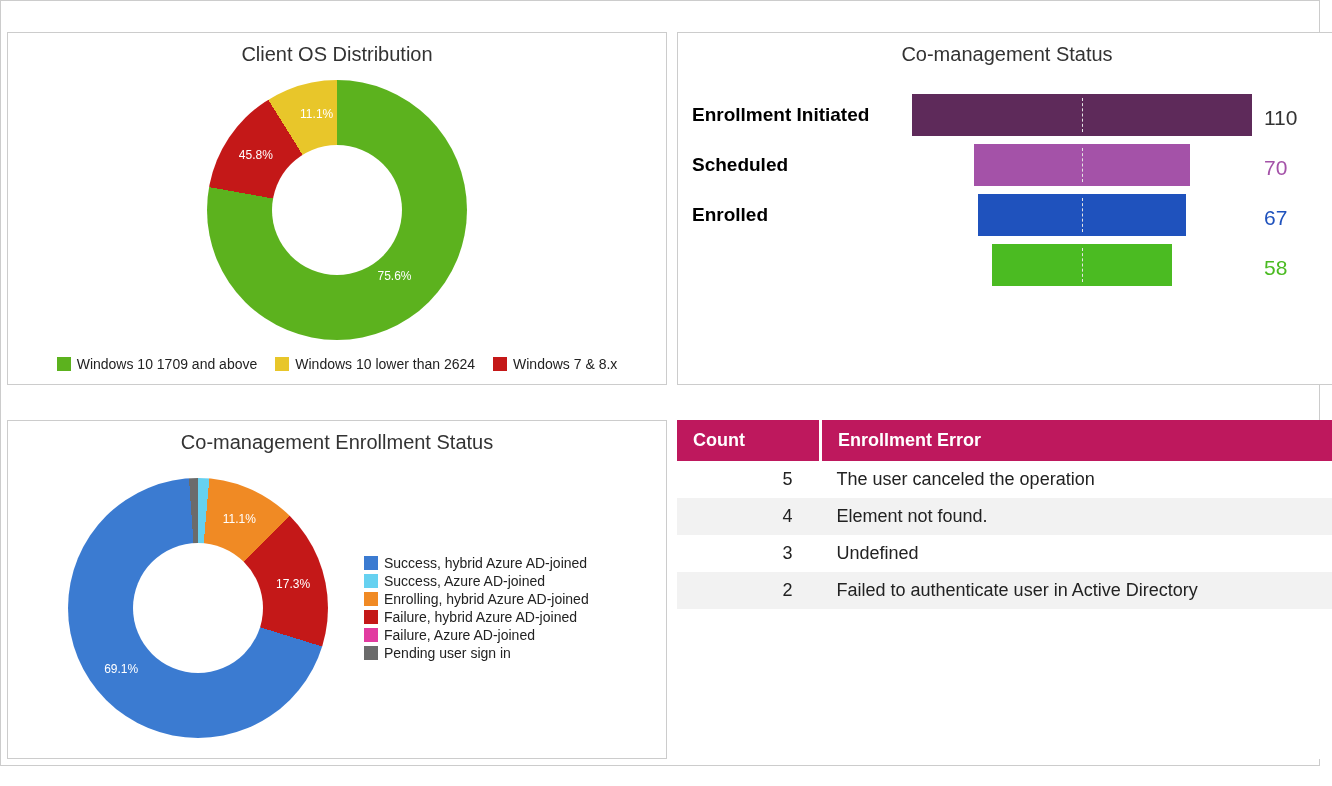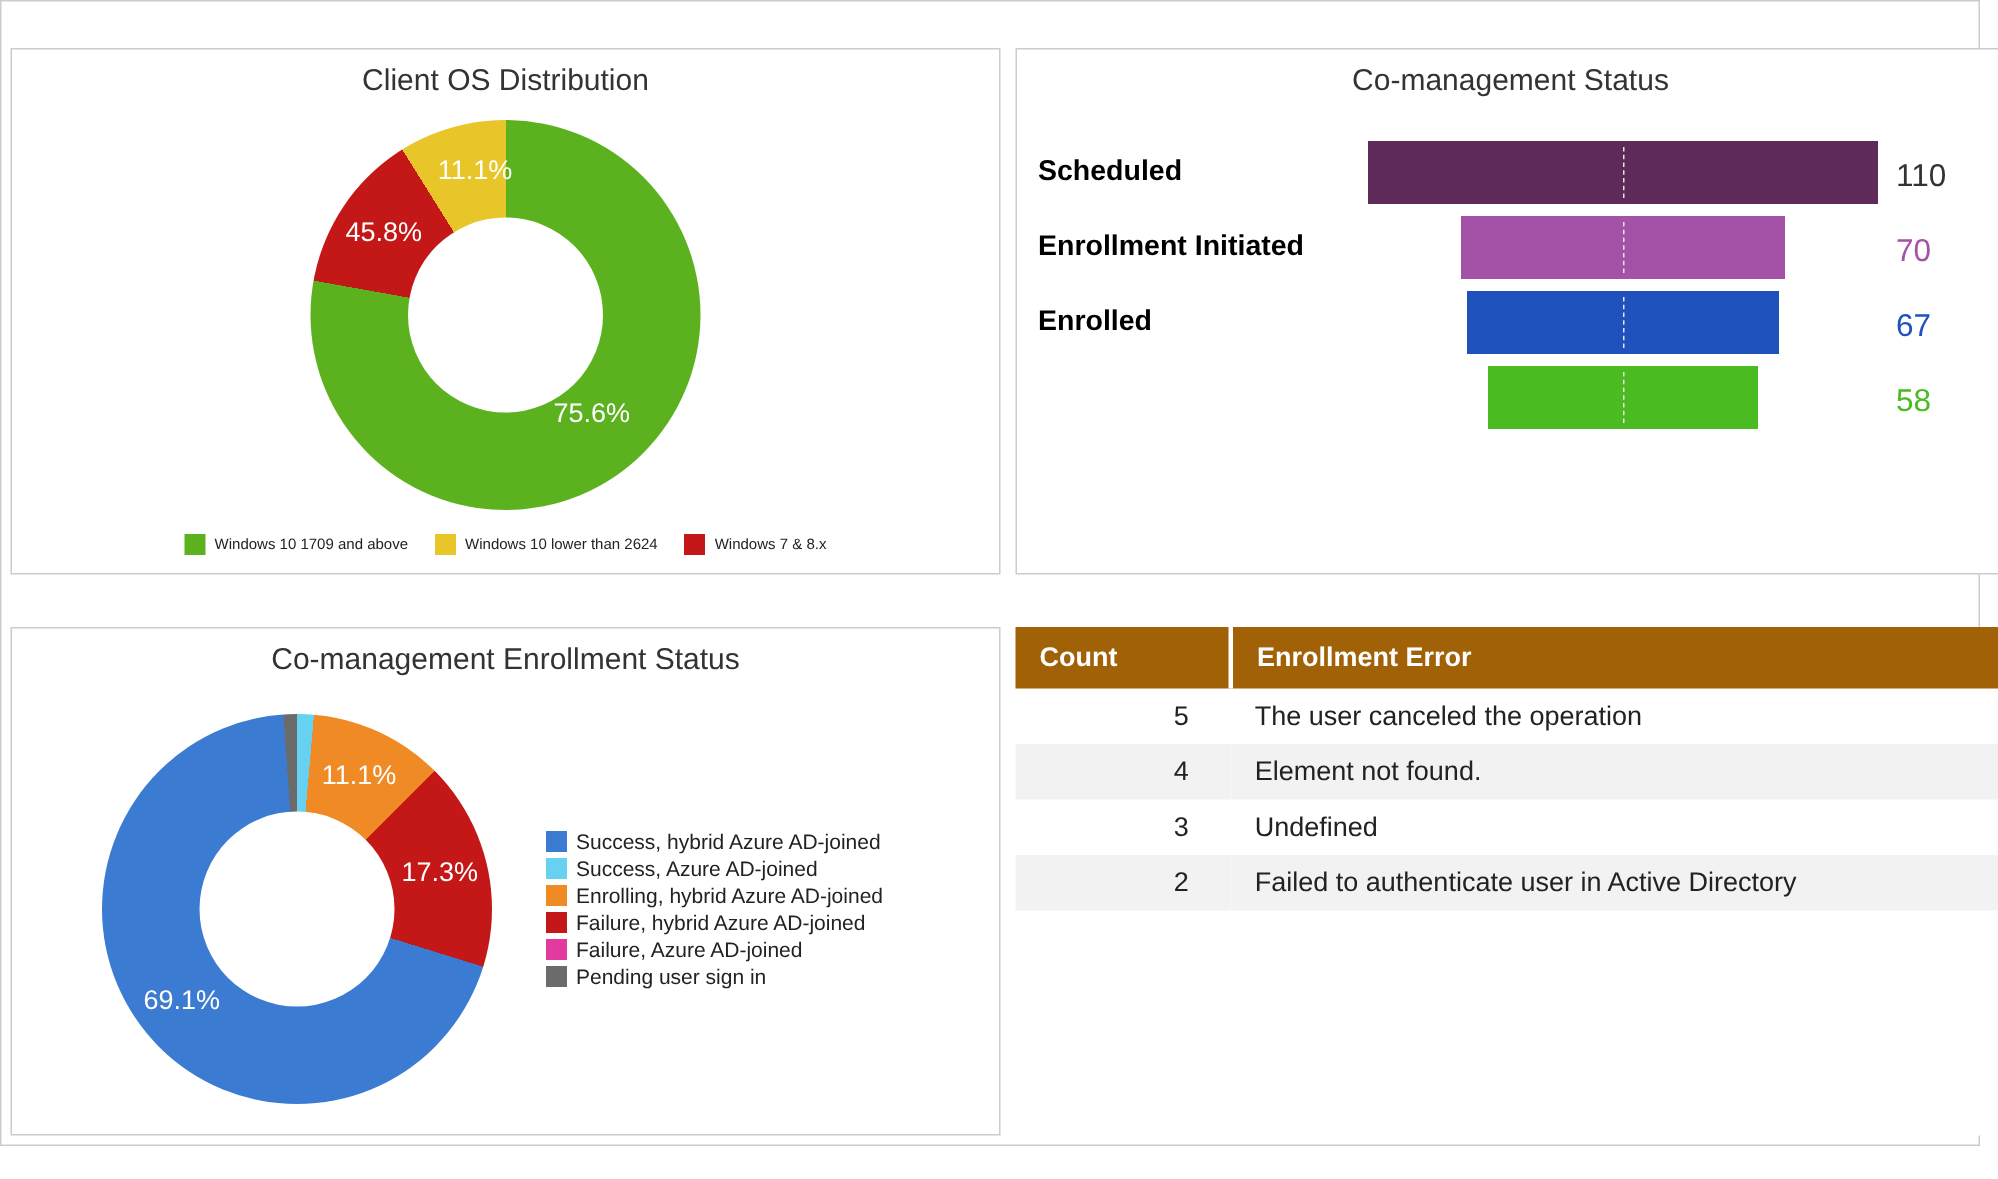--- a/index.html
+++ b/index.html
@@ -5,36 +5,36 @@
   html,body{margin:0;padding:0;font-family:"Segoe UI",Arial,sans-serif;color:#222;background:#fff;}
   .dashboard{display:grid;grid-template-columns:660px 660px;grid-template-rows:auto auto;gap:10px;padding:6px;border:1px solid #ccc;width:1320px;box-sizing:border-box;}
   .tile{background:#fff;border:1px solid #ddd;position:relative;margin-top:25px;}
   .tile.framed{border:1px solid #ccc;}
   .tile-title{font-size:20px;text-align:center;padding:10px 0 4px 0;color:#333;}
   .chart-area{display:flex;align-items:center;justify-content:center;}
   
   .donut-wrap{position:relative;width:260px;height:260px;}
   .donut{width:260px;height:260px;border-radius:50%;}
   .donut-hole{position:absolute;top:50%;left:50%;width:130px;height:130px;background:#fff;border-radius:50%;transform:translate(-50%,-50%);}
-  .pct-label{position:absolute;color:#fff;font-size:18px;transform:translate(-50%,-50%);font-weight:500;}
-  .legend{display:flex;justify-content:center;gap:18px;padding:6px 0 12px 0;font-size:10px;flex-wrap:wrap;}
+  .pct-label{position:absolute;color:#fff;font-size:12px;transform:translate(-50%,-50%);font-weight:500;}
+  .legend{display:flex;justify-content:center;gap:18px;padding:6px 0 12px 0;font-size:14px;flex-wrap:wrap;}
   .legend-item{display:flex;align-items:center;gap:6px;white-space:nowrap;}
   .swatch{width:14px;height:14px;display:inline-block;}
   .legend-col{display:flex;flex-direction:column;gap:2px;font-size:14px;padding-left:36px;}
   
   .funnel-wrap{display:flex;gap:20px;align-items:flex-start;padding:20px 10px 20px 14px;}
   .funnel-labels{width:200px;font-size:19px;font-weight:700;line-height:1.2;color:#000;}
   .funnel-labels .stage{height:50px;display:flex;align-items:center;}
   .funnel-bars{position:relative;flex:1;}
   .funnel-row{height:50px;display:flex;align-items:center;}
   .bar{height:42px;position:relative;}
   .bar-val{font-size:21px;margin-left:8px;}
   
   .err-table{width:100%;border-collapse:collapse;font-size:18px;}
-  .err-table thead th{background:#a16207;color:#fff;text-align:left;padding:10px 16px;font-weight:600;border-right:3px solid #fff;}
+  .err-table thead th{background:#be185d;color:#fff;text-align:left;padding:10px 16px;font-weight:600;border-right:3px solid #fff;}
   .err-table thead th:last-child{border-right:none;}
   .err-table tbody td{padding:8px 16px;}
   .err-table tbody tr:nth-child(even){background:#f2f2f2;}
   .err-table td.count-cell{text-align:right;padding-right:28px;}
 </style>
 </head>
 <body>
 
 <div class="dashboard">
 
@@ -64,22 +64,22 @@
           <span class="swatch" style="background:#c41818"></span>
           <span>Windows 7 &amp; 8.x</span>
         </div>
       </div>
   </div>
 
   <div class="tile framed">
     <div class="tile-title">Co-management Status</div>
     <div class="funnel-wrap">
       <div class="funnel-labels" id="funnel-labels">
+          <div class="stage">Enrollment Initiated</div>
           <div class="stage">Scheduled</div>
-          <div class="stage">Enrollment Initiated</div>
           <div class="stage">Enrolled</div>
         </div>
       <div class="funnel-bars" id="funnel-bars" style="width:400px;">
           <div class="funnel-row">
             <div style="width:340px;position:relative;">
       <div class="bar" style="background:#5e2a5a;width:340px;margin-left:0px;"></div>
       <span class="bar-val" style="position:absolute;left:344px;top:12px;color:#333;">110</span>
       <div style="position:absolute;left:170px;top:4px;bottom:4px;border-left:1px dashed #e4e4e4;"></div>
     </div>
           </div>

